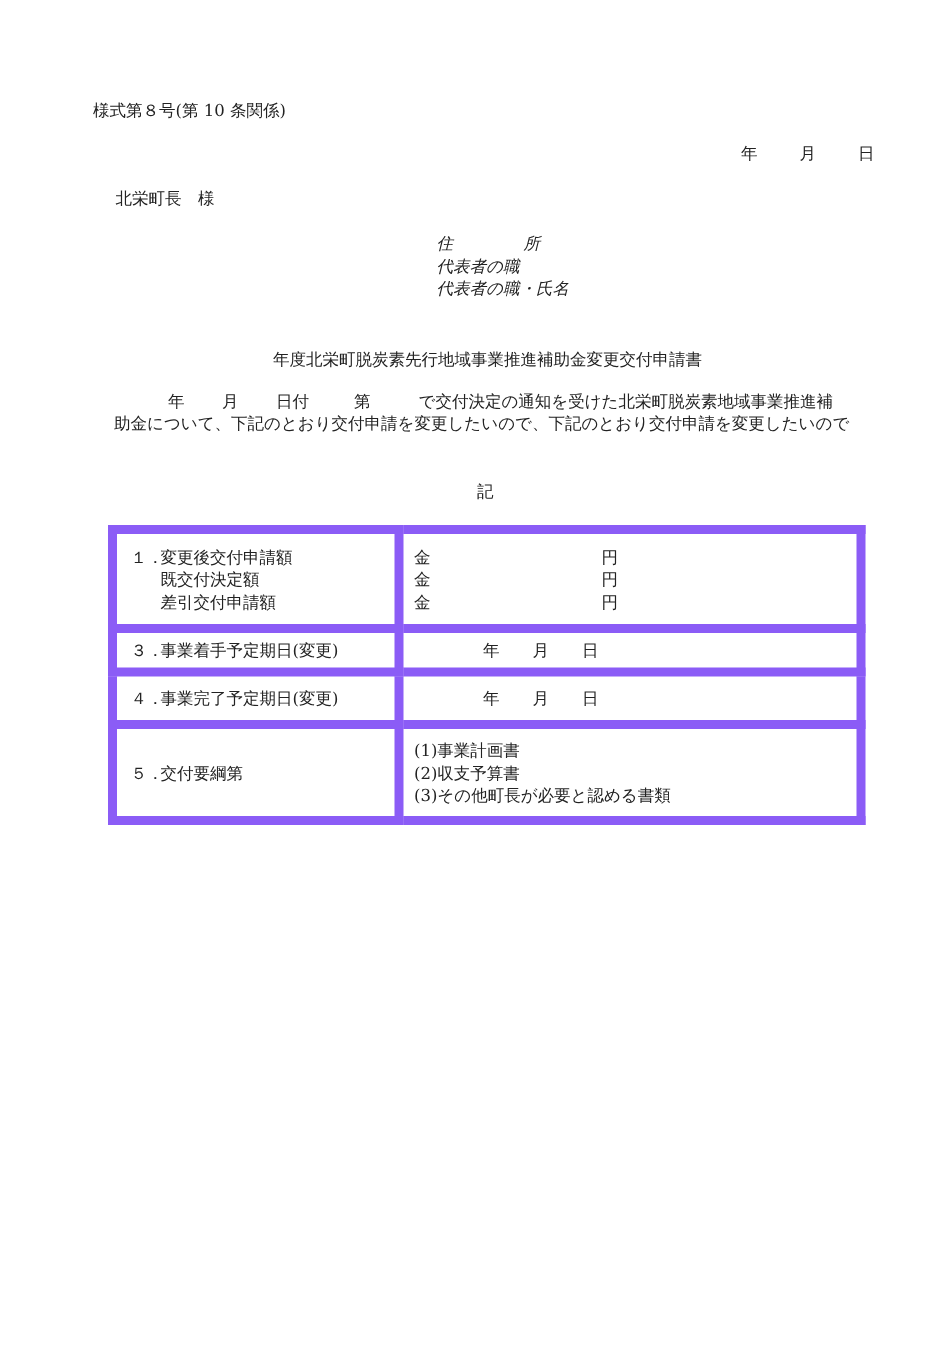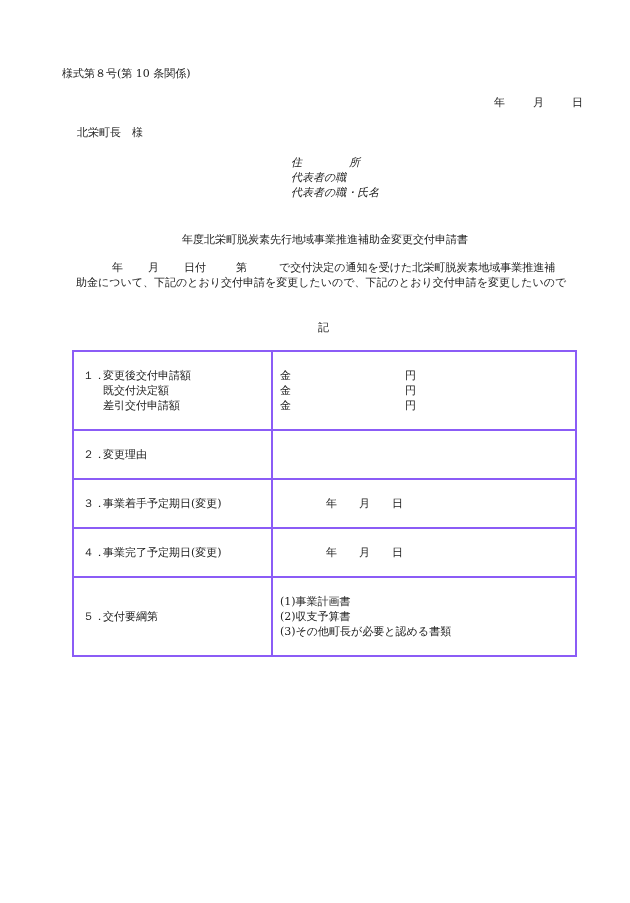--- a/index.html
+++ b/index.html
@@ -35,23 +35,23 @@
 
     table.form-table {
       position: absolute;
       left: 72px;
       top: 350px;
       width: 505px;
       border-collapse: collapse;
       font-size: 11px;
     }
     table.form-table td {
-      border: 2px solid #8b5cf6;
+      border: 6px solid #8b5cf6;
       vertical-align: middle;
-      padding: 16px;
+      padding: 4px;
     }
     td.label-cell { width: 172px; padding-left: 9px !important; }
     td.value-cell { padding-left: 7px !important; }
     tr.r1 { height: 66px; }
     tr.r2 { height: 36px; }
     tr.r3 { height: 26px; }
     tr.r4 { height: 35px; }
     tr.r5 { height: 64px; }
     .num { display: inline-block; width: 20px; }
     .sub-line { padding-left: 20px; }
@@ -97,24 +97,20 @@
       <div><span class="num">１．</span><span>変更後交付申請額</span></div>
       <div class="sub-line">既交付決定額</div>
       <div class="sub-line">差引交付申請額</div>
     </td>
     <td class="value-cell">
       <div class="amt-row"><span class="kin">金</span><span>円</span></div>
       <div class="amt-row"><span class="kin">金</span><span>円</span></div>
       <div class="amt-row"><span class="kin">金</span><span>円</span></div>
     </td>
   </tr>
-  <tr class="r2">
-    <td class="label-cell"><span class="num">２．</span><span>変更理由</span></td>
-    <td class="value-cell"></td>
-  </tr>
   <tr class="r3">
     <td class="label-cell"><span class="num">３．</span><span>事業着手予定期日(変更)</span></td>
     <td class="value-cell date-cell"><span class="pad"></span><span>年</span><span class="gp"></span><span>月</span><span class="gp"></span><span>日</span></td>
   </tr>
   <tr class="r4">
     <td class="label-cell"><span class="num">４．</span><span>事業完了予定期日(変更)</span></td>
     <td class="value-cell date-cell"><span class="pad"></span><span>年</span><span class="gp"></span><span>月</span><span class="gp"></span><span>日</span></td>
   </tr>
   <tr class="r5">
     <td class="label-cell"><span class="num">５．</span><span>交付要綱第</span></td>

